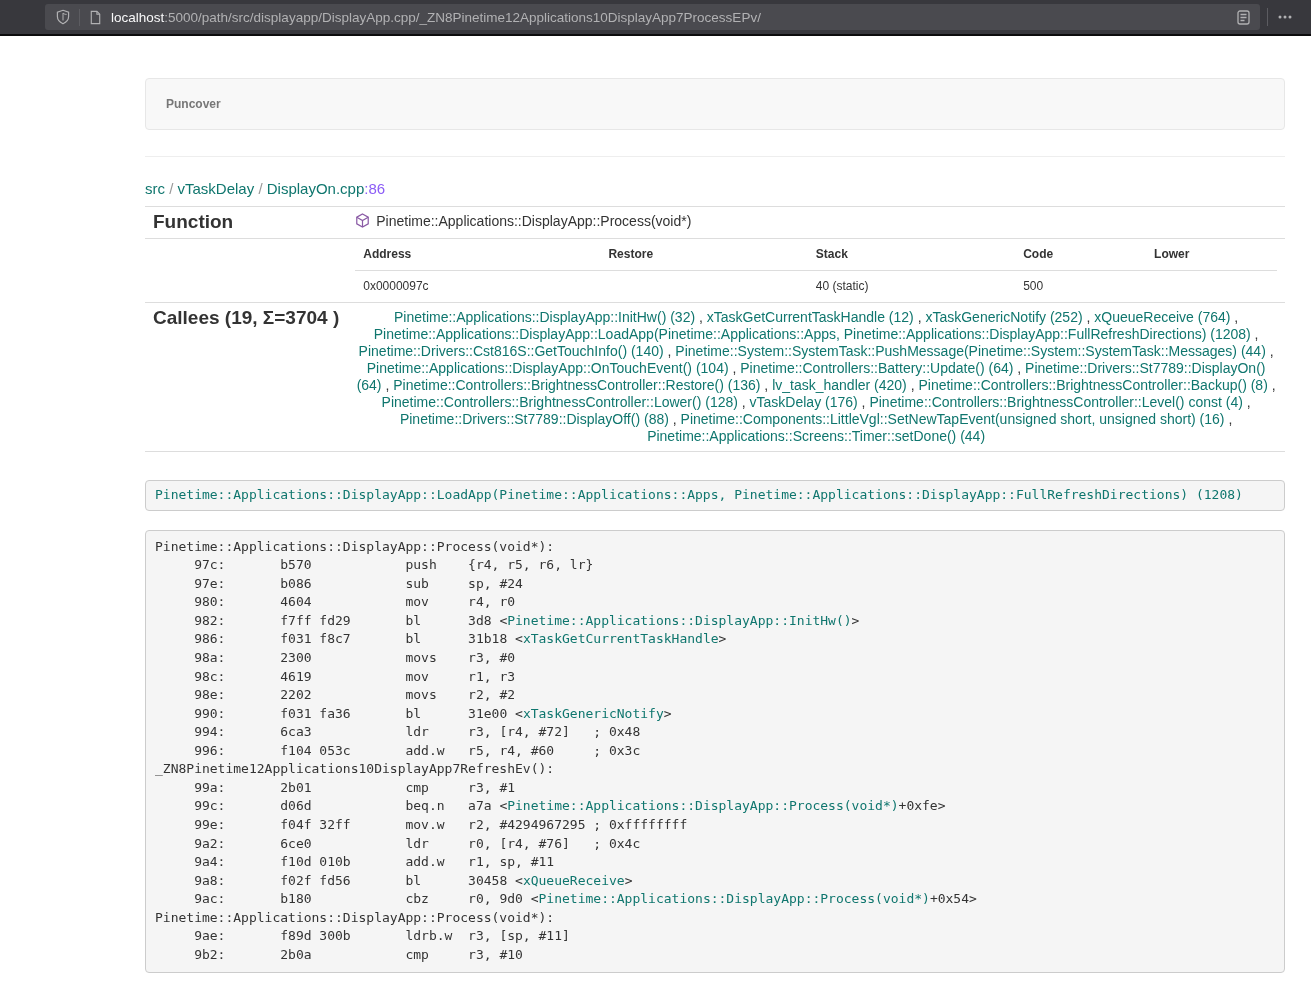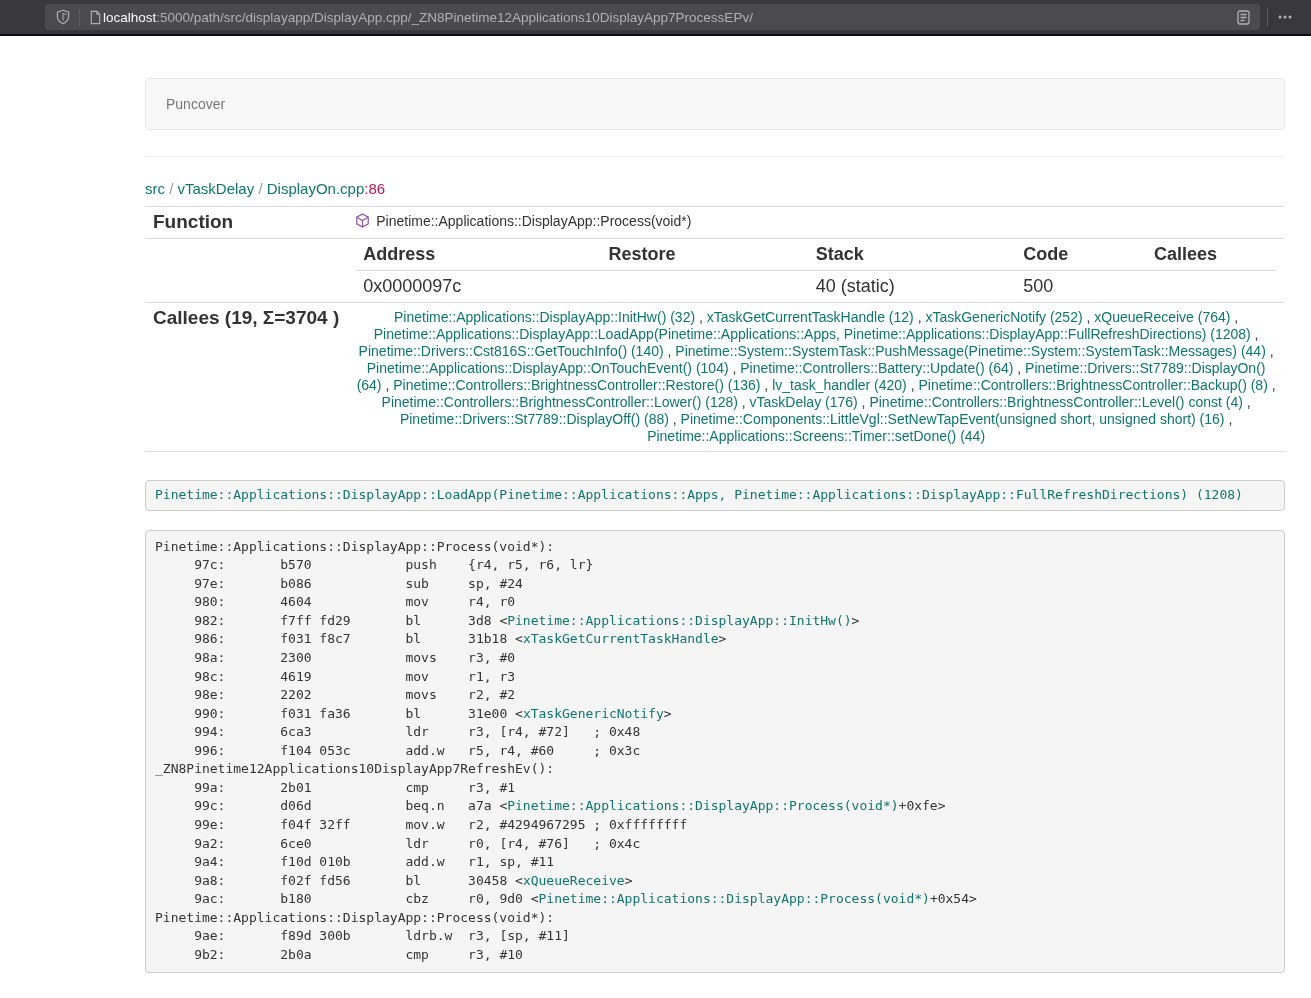--- a/index.html
+++ b/index.html
@@ -10,47 +10,47 @@
   a{color:#0f766e;text-decoration:none;cursor:pointer;}
 
   
   .toolbar{height:34px;background:#38383d;border-bottom:2px solid #0c0c0d;
            display:flex;align-items:center;}
   .urlbar{height:26px;margin-left:45px;width:1215px;background:#4a4a4f;
           border-radius:3px;display:flex;align-items:center;
           font-size:13.5px;color:#b1b1b3;box-sizing:border-box;padding:0 8px 0 10px;}
   .tb-icon{display:inline-flex;align-items:center;justify-content:center;flex:0 0 auto;}
   .vdiv{width:1px;height:17px;background:#5c5c61;margin:0 8px;flex:0 0 auto;}
-  .url-text{flex:1;white-space:nowrap;overflow:hidden;}
+  .url-text{flex:1;white-space:nowrap;overflow:hidden;margin-left:8px;}
   .url-host{color:#f9f9fa;}
   .url-rest{color:#b1b1b3;}
   .chrome-div{width:1px;height:18px;background:#5c5c61;margin-left:7px;}
   .more-btn{margin-left:9px;}
 
   
   .content{width:1140px;margin:42px 0 0 145px;}
   .navbar{height:52px;background:#f8f8f8;border:1px solid #e7e7e7;border-radius:4px;
           display:flex;align-items:center;box-sizing:border-box;}
-  .brand{font-size:14px;color:#777;padding-left:20px;}
+  .brand{font-size:12px;color:#777;padding-left:20px;font-weight:bold;}
   hr.rule{border:none;border-top:1px solid #eee;margin:26px 0 0 0;}
   .breadcrumb{font-size:15px;line-height:21px;margin:21px 0 7px 0;}
   .breadcrumb .sep{color:#999;}
-  .breadcrumb .line-no{color:#be185d;}
+  .breadcrumb .line-no{color:#8b5cf6;}
 
   table.tbl{width:100%;border-collapse:collapse;margin-bottom:28px;}
   table.tbl > tbody > tr > td{border-top:1px solid #ddd;padding:6px 8px;
         vertical-align:top;font-size:14px;line-height:17px;}
   table.tbl > tbody > tr:last-child > td{border-bottom:1px solid #ddd;text-align:center;}
   td.lbl{width:135px;}
   td.lbl strong{font-size:19px;white-space:nowrap;}
   td.nopad{padding:0 8px !important;}
   table.inner{width:100%;border-collapse:collapse;}
-  table.inner th{text-align:left;font-weight:bold;font-size:18px;line-height:17px;
+  table.inner th{text-align:left;font-weight:bold;font-size:12px;line-height:17px;
         padding:7px 8px;border-bottom:1px solid #ddd;}
-  table.inner td{font-size:18px;line-height:17px;padding:7px 8px;}
+  table.inner td{font-size:12px;line-height:17px;padding:7px 8px;}
   .col-address{width:26.6%;}.col-remarks{width:22.5%;}.col-stack{width:22.5%;}
   .col-code{width:14.2%;}
   .callees{line-height:19.6px;}
   .cube{display:inline-block;vertical-align:-2px;margin-right:6px;}
 
   pre{background:#f5f5f5;border:1px solid #ccc;border-radius:4px;margin:0;
       font-family:"DejaVu Sans Mono", monospace;font-size:13px;line-height:1.42857;
       color:#333;white-space:pre;overflow:hidden;tab-size:8;-moz-tab-size:8;}
   pre.loadapp{padding:5px 9px;margin-bottom:19px;}
   pre.asm{padding:7px 9px;}
@@ -119,21 +119,21 @@
       <tr>
         <td class="lbl"></td>
         <td class="nopad">
           <table class="inner">
             <thead>
               <tr>
                 <th class="col-address">Address</th>
                 <th class="col-remarks">Restore</th>
                 <th class="col-stack">Stack</th>
                 <th class="col-code">Code</th>
-                <th>Callees</th>
+                <th>Lower</th>
               </tr>
             </thead>
             <tbody>
               <tr>
                 <td>0x0000097c</td>
                 <td></td>
                 <td>40 (static)</td>
                 <td>500</td>
                 <td></td>
               </tr>

